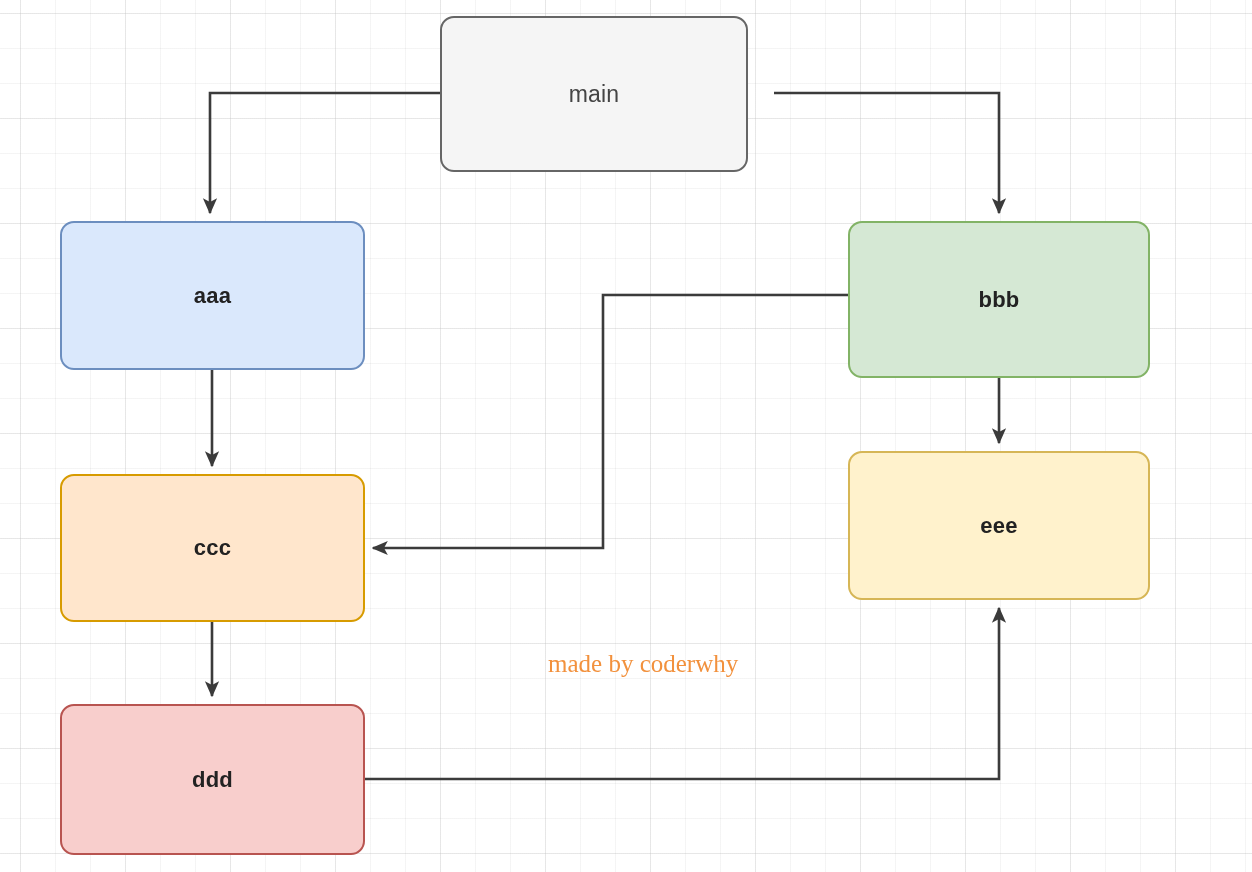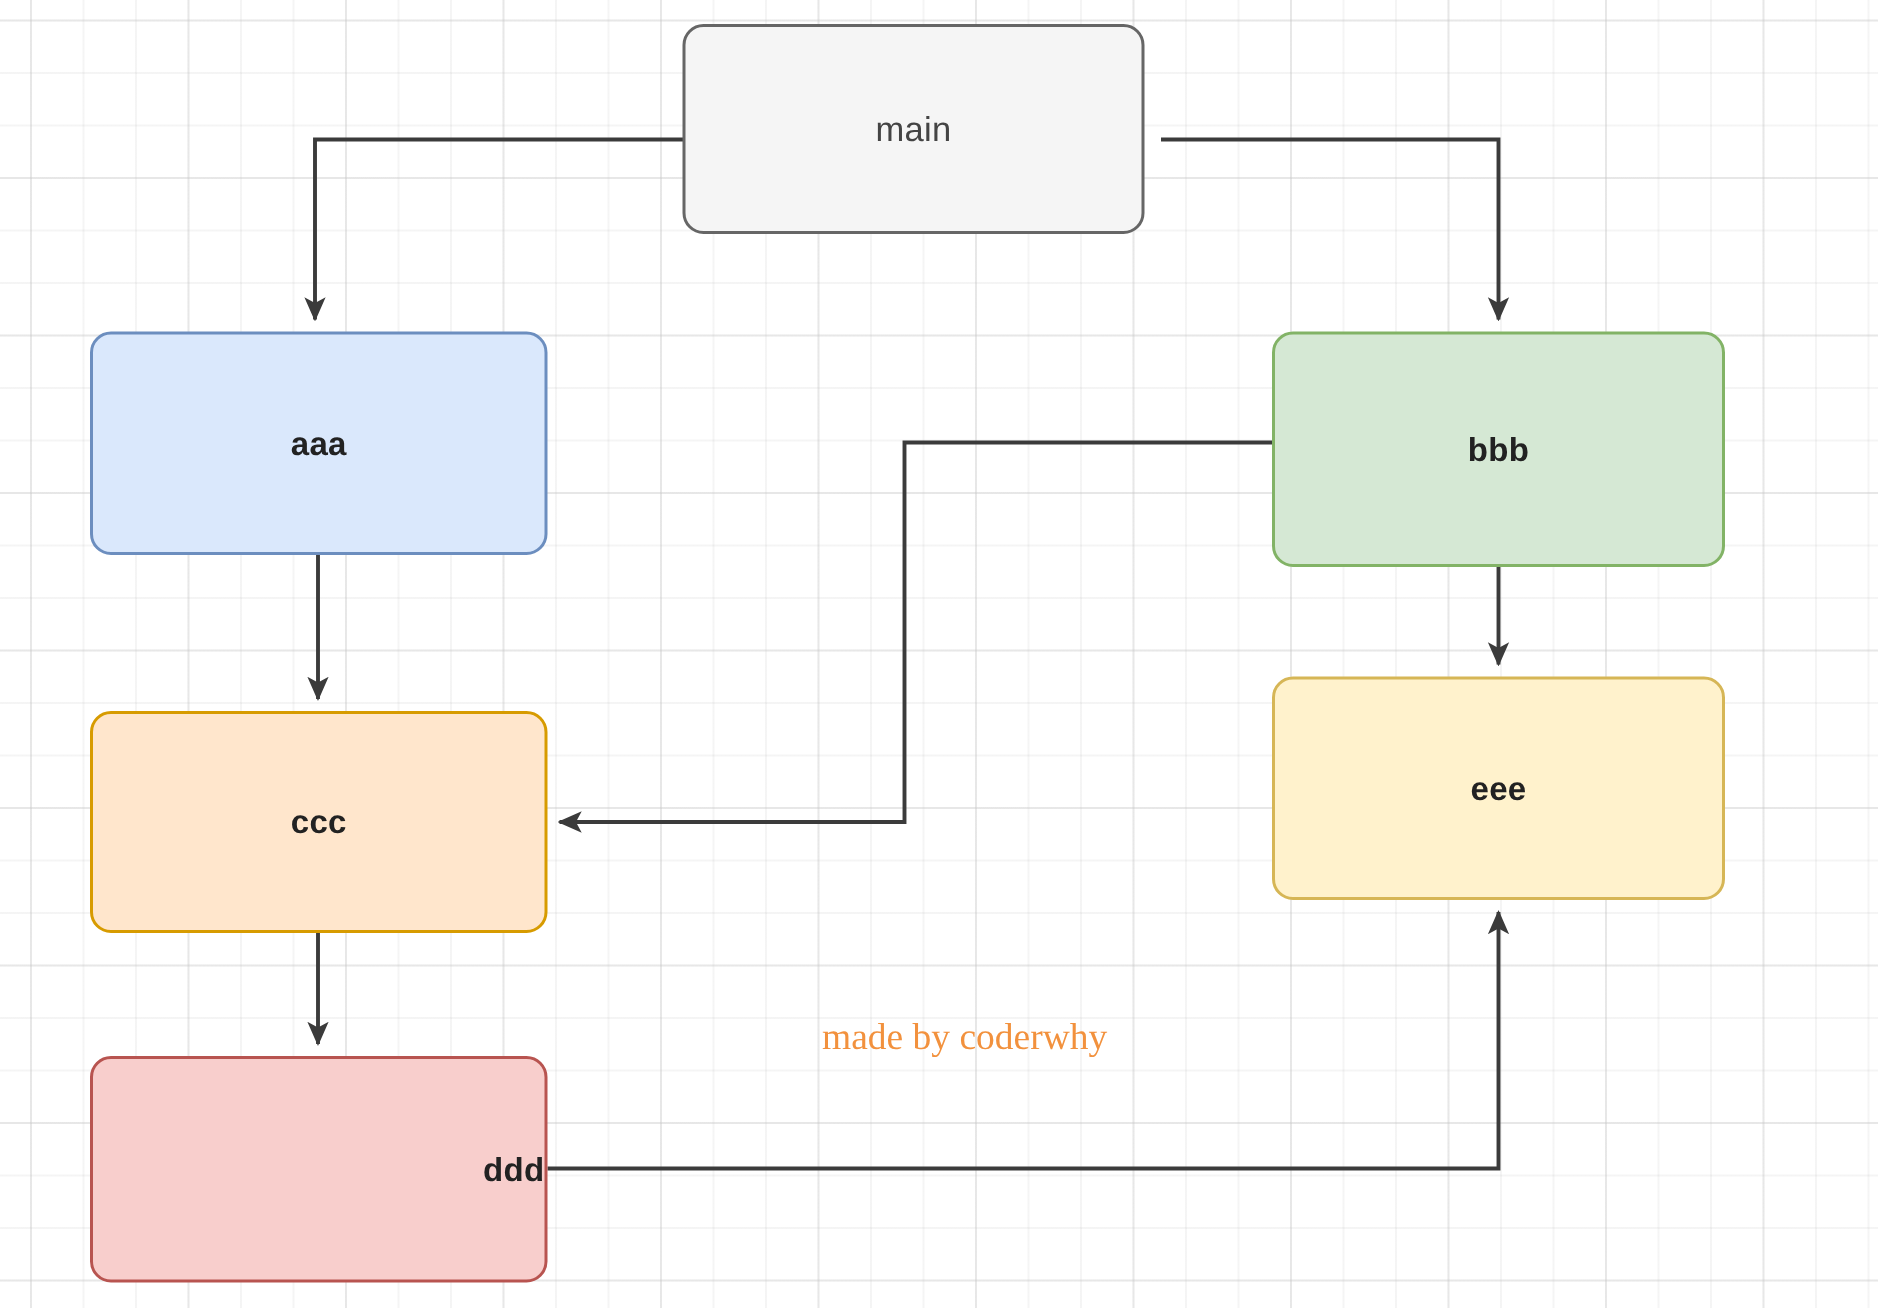--- a/index.html
+++ b/index.html
@@ -58,21 +58,20 @@
     color: #444444;
   }
   #watermark {
     position: absolute;
     font-family: "Liberation Serif", serif;
     font-size: 25px;
     font-weight: 400;
     color: #f2913d;
     white-space: nowrap;
     user-select: none;
-    margin-top: 28px;
   }
 </style>
 </head>
 <body>
 
 <div id="canvas">
 
   <svg id="edges" viewBox="0 0 1252 872" width="1252" height="872">
     <defs>
       <marker id="arrow" viewBox="0 0 10 10" refX="9.2" refY="5" markerWidth="6.2" markerHeight="6.2" orient="auto-start-reverse">
@@ -88,39 +87,39 @@
 
     <path d="M 848 295 L 603 295 L 603 548 L 373 548" fill="none" stroke="#3b3b3b" stroke-width="2.6" marker-end="url(#arrow)"></path>
 
     <path d="M 999 368 L 999 443" fill="none" stroke="#3b3b3b" stroke-width="2.6" marker-end="url(#arrow)"></path>
 
     <path d="M 212 622 L 212 696" fill="none" stroke="#3b3b3b" stroke-width="2.6" marker-end="url(#arrow)"></path>
 
     <path d="M 365 779 L 999 779 L 999 608" fill="none" stroke="#3b3b3b" stroke-width="2.6" marker-end="url(#arrow)"></path>
   </svg>
 
-  <div class="node main" style="left:455px; top:16px; width:308px; height:140px; background:#f5f5f5; border-color:#666666;">
+  <div class="node main" style="left:440px; top:16px; width:308px; height:156px; background:#f5f5f5; border-color:#666666;">
     <span class="node-label">main</span>
   </div>
 
   <div class="node" style="left:60px; top:221px; width:305px; height:149px; background:#dae8fc; border-color:#6c8ebf;align-items:center;">
     <span class="node-label">aaa</span>
   </div>
 
   <div class="node" style="left:848px; top:221px; width:302px; height:157px; background:#d5e8d4; border-color:#82b366;">
     <span class="node-label">bbb</span>
   </div>
 
   <div class="node" style="left:60px; top:474px; width:305px; height:148px; background:#ffe6cc; border-color:#d79b00;">
     <span class="node-label">ccc</span>
   </div>
 
   <div class="node" style="left:848px; top:451px; width:302px; height:149px; background:#fff2cc; border-color:#d6b656;">
     <span class="node-label">eee</span>
   </div>
 
-  <div class="node" style="left:60px; top:704px; width:305px; height:151px; background:#f8cecc; border-color:#b85450;justify-content:flex-end;">
+  <div class="node" style="left:60px; top:704px; width:305px; height:151px; background:#f8cecc; border-color:#b85450;">
     <span class="node-label">ddd</span>
   </div>
 
   <div id="watermark" style="left:548px; top:650px;">made by coderwhy</div>
 
 </div>
 
 </body></html>

